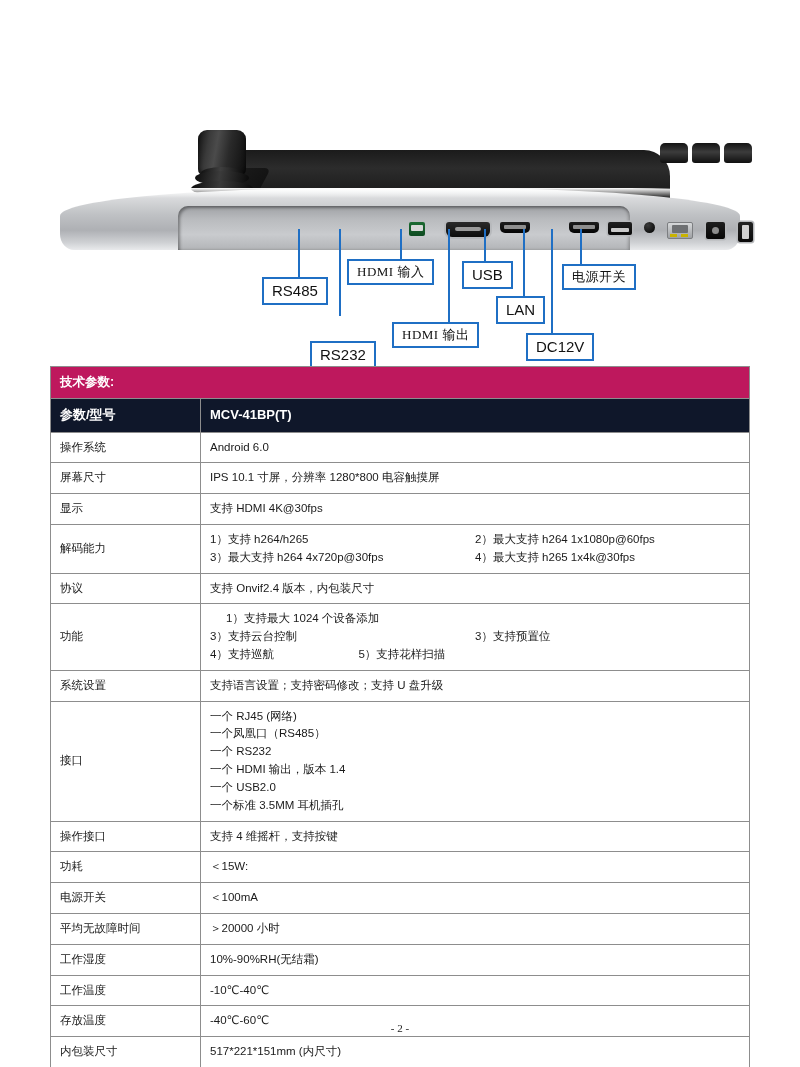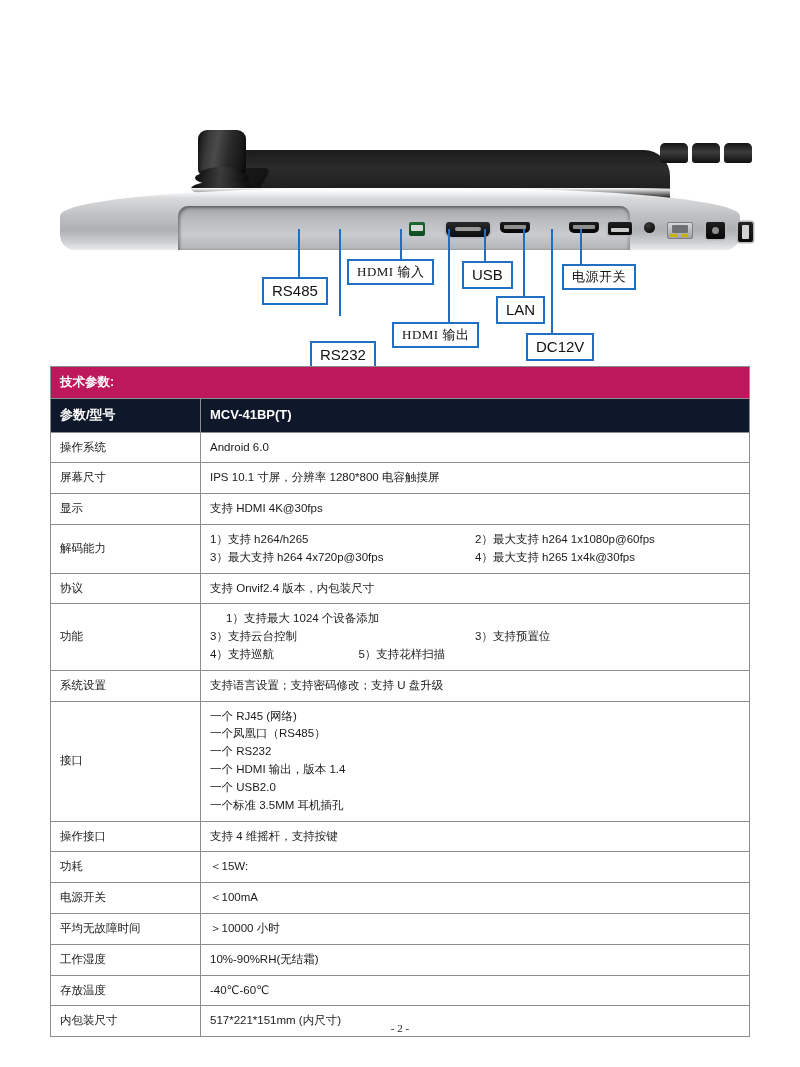--- a/index.html
+++ b/index.html
@@ -441,25 +441,29 @@
       <tr>
         <td class="col-a">功耗</td>
         <td>＜15W:</td>
       </tr>
       <tr>
         <td class="col-a">电源开关</td>
         <td>＜100mA</td>
       </tr>
       <tr>
         <td class="col-a">平均无故障时间</td>
-        <td>＞10000 小时</td>
+        <td>＞20000 小时</td>
       </tr>
       <tr>
         <td class="col-a">工作湿度</td>
         <td>10%-90%RH(无结霜)</td>
+      </tr>
+      <tr>
+        <td class="col-a">工作温度</td>
+        <td>-10℃-40℃</td>
       </tr>
       <tr>
         <td class="col-a">存放温度</td>
         <td>-40℃-60℃</td>
       </tr>
       <tr>
         <td class="col-a">内包装尺寸</td>
         <td>517*221*151mm (内尺寸)</td>
       </tr>
     </tbody>

